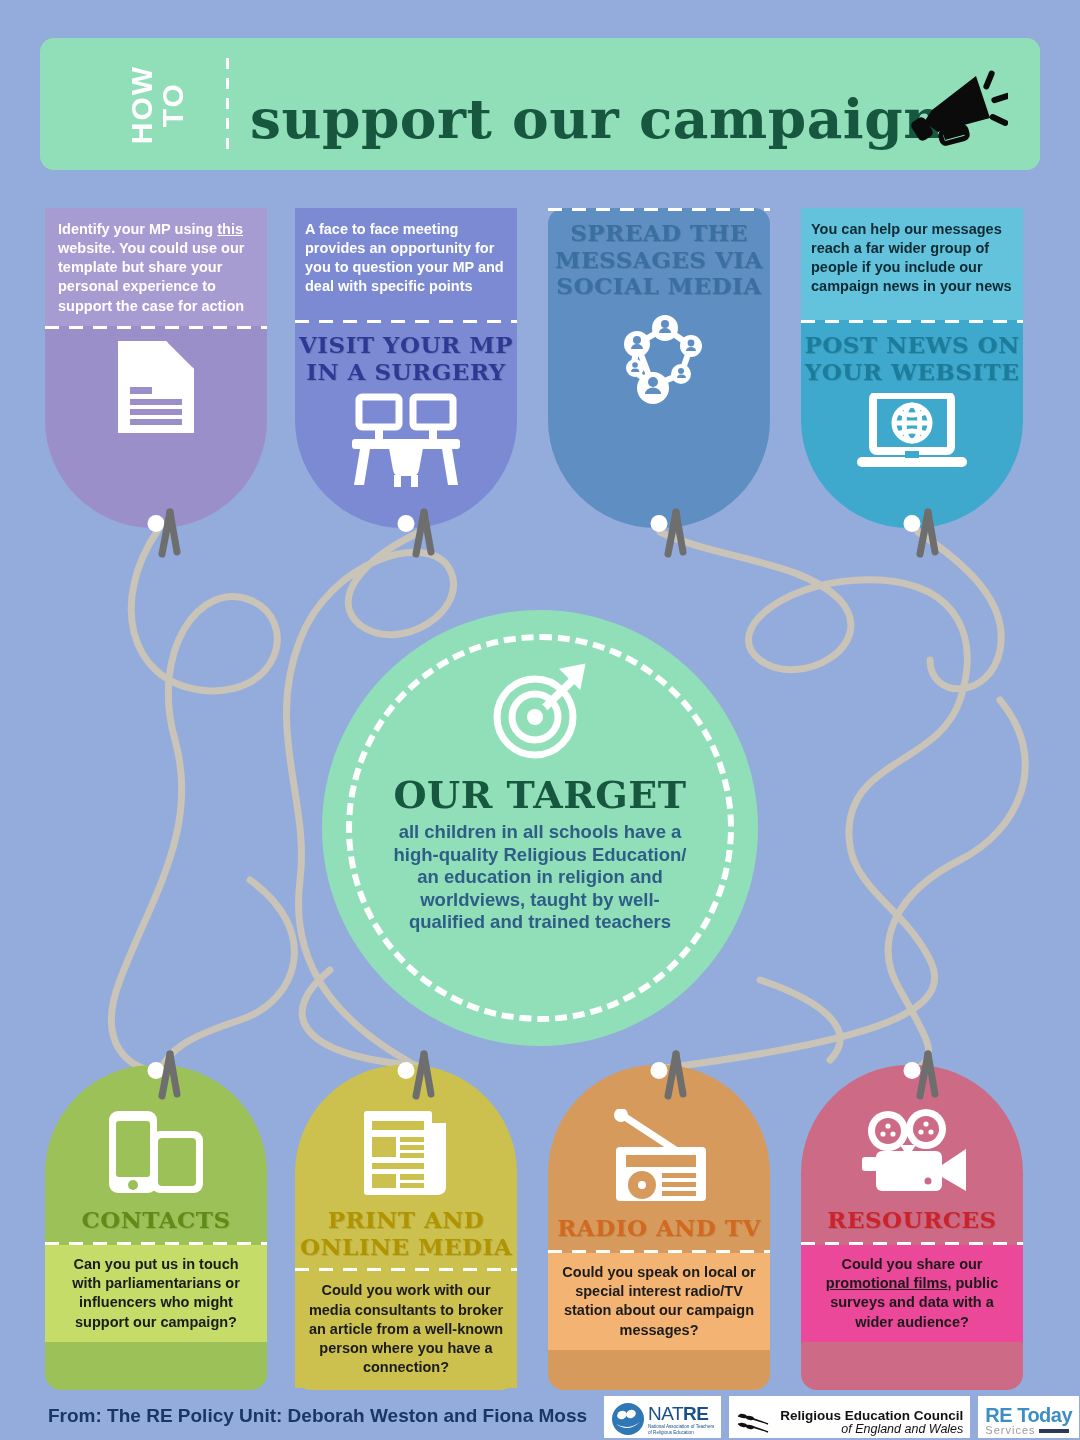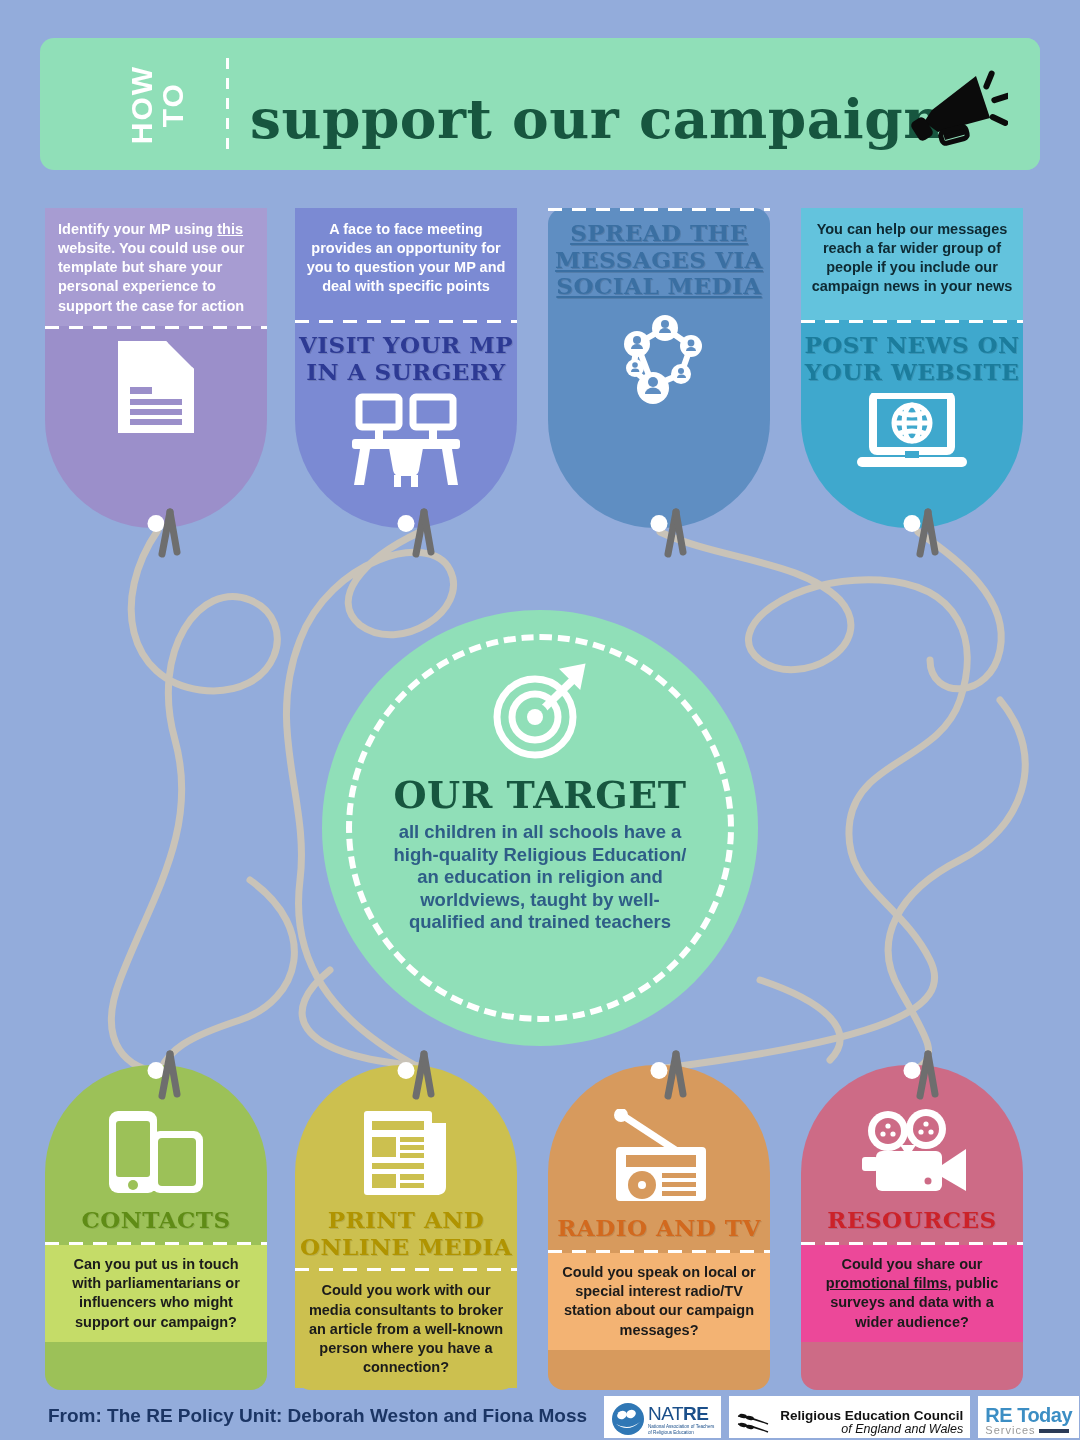--- a/index.html
+++ b/index.html
@@ -45,21 +45,21 @@
   .megaphone { position:absolute; right:32px; top:28px; width:100px; height:90px; }
 
   
   .tag-top {
     position:absolute; top:208px; width:222px; height:320px;
     border-radius: 16px 16px 108px 108px; z-index:2;
     display:flex; flex-direction:column; align-items:center;
   }
   .tag-top .blurb {
     width:100%; padding:12px 10px 10px 10px; min-height:112px;
-    font-size:14.5px; font-weight:bold; line-height:1.32; text-align:center;
+    font-size:14.5px; font-weight:bold; line-height:1.32; text-align:left;
   }
   .tag-top .blurb.left { text-align:left; padding-left:13px; }
   .tag-top .dashline {
     width:100%; height:3px;
     background: repeating-linear-gradient(to right,#ffffff 0,#ffffff 14px,transparent 14px,transparent 24px);
   }
   .tag-top .heading {
     font-family:"DejaVu Serif", serif; font-weight:bold;
     font-size:23px; line-height:1.16; text-align:center; margin-top:9px;
     letter-spacing:0.5px; text-shadow: 1px 1px 0 rgba(0,0,0,.12);
@@ -207,21 +207,21 @@
       <path d="M48,48 h24 c4,0 6,3 5,7 l-4,22 c-1,4 -3,6 -7,6 h-12 c-4,0 -6,-2 -7,-6 l-4,-22 c-1,-4 1,-7 5,-7 Z"></path>
       <rect x="48" y="82" width="7" height="12"></rect>
       <rect x="65" y="82" width="7" height="12"></rect>
     </g>
   </svg>
   <div class="eyelet"></div>
 </div>
 
 <div class="tag-top" id="t2" style="left: 548px; background: rgb(95, 142, 194);">
   <div class="dashline"></div>
-  <div class="heading" style="color: rgb(58, 111, 162); text-decoration: underline;">SPREAD THE MESSAGES VIA SOCIAL MEDIA</div>
+  <div class="heading" style="color: rgb(58, 111, 162);">SPREAD THE MESSAGES VIA SOCIAL MEDIA</div>
   <svg class="icon" width="104" height="98" viewBox="0 0 104 98">
     <g stroke="#ffffff" stroke-width="6" fill="none">
       <path d="M30,36 L58,20 L84,38 L74,66 L46,78 L26,62 Z"></path>
       <path d="M46,78 L30,36"></path>
     </g>
     <g fill="#ffffff">
       <circle cx="58" cy="20" r="13"></circle>
         <circle cx="84" cy="38" r="11"></circle>
       <circle cx="74" cy="66" r="10"></circle>
         <circle cx="46" cy="80" r="16"></circle>

